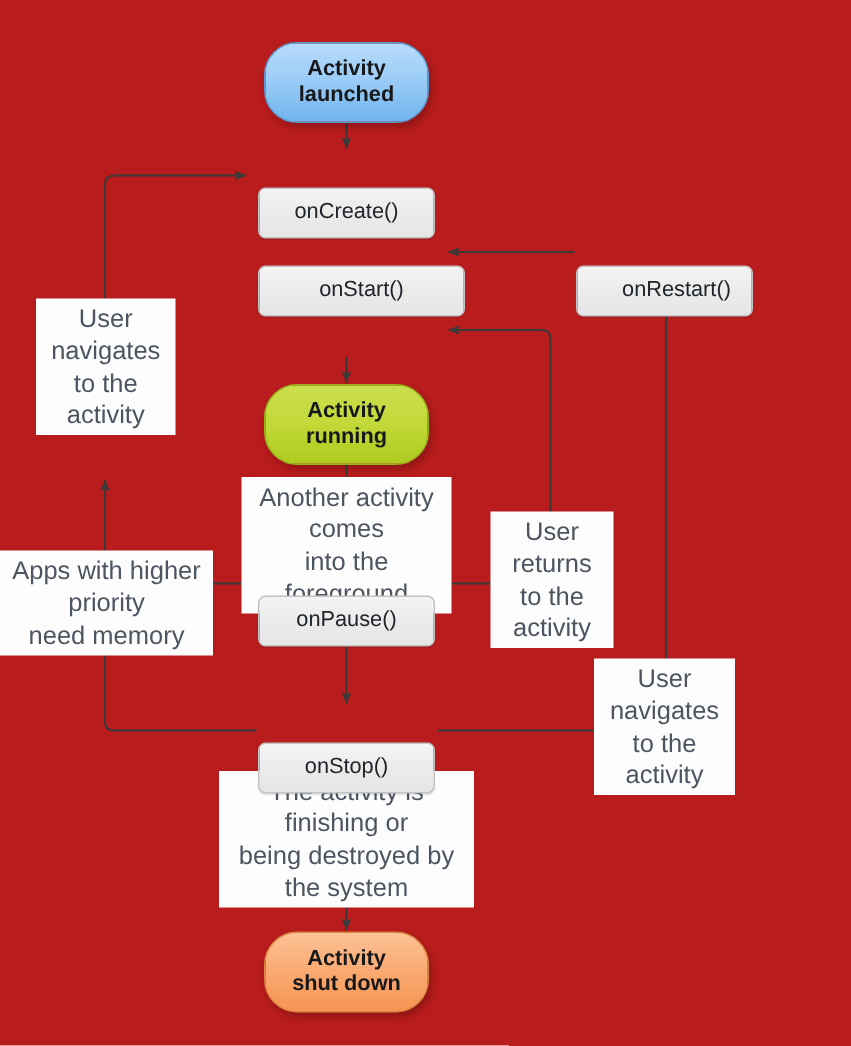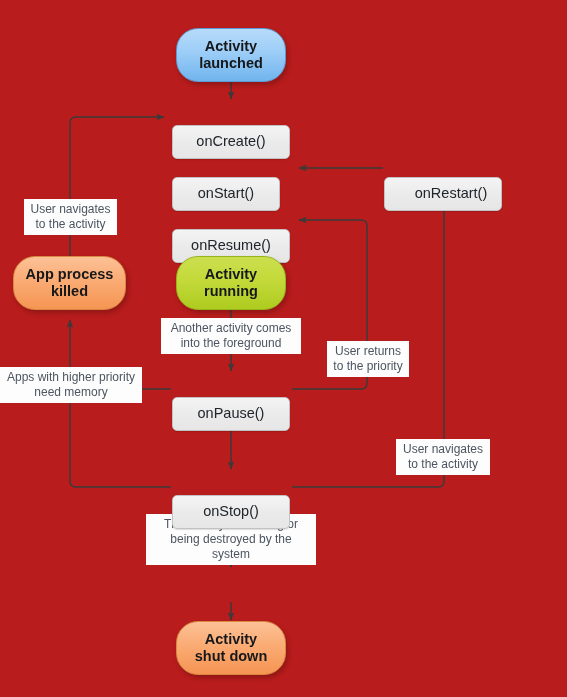--- a/index.html
+++ b/index.html
@@ -66,21 +66,21 @@
   .node.state.orange {
     background: linear-gradient(to bottom, #fcc196 0%, #faaa72 48%, #f59553 100%);
     border: 1px solid #d98842;
   }
 
   
   .edge-label {
     position: absolute;
     background: #fdfdfd;
     color: #4c5560;
-    font-size: 12px;
+    font-size: 17px;
     line-height: 1.25;
     text-align: center;
     padding: 3px 5px;
     box-sizing: border-box;
     z-index: 2;
     white-space: pre-line;
   }
 </style>
 </head>
 <body>
@@ -123,48 +123,45 @@
 
       <path d="M 70 257 L 70 123 Q 70 117 76 117 L 164 117" marker-end="url(#arrow)"></path>
     </g>
   </svg>
 
   <div class="node state blue" style="left: 176px; top: 28px; width: 110px; height: 54px; white-space: pre-line;">Activity
 launched</div>
 
   <div class="node callback" style="left:172px; top:100px; width:118px; height:34px;">onCreate()</div>
 
-  <div class="node callback" style="left:172px; top:152px; width:108px; height:34px;">onStart()</div>
+  <div class="node callback" style="left:172px; top:152px; width:138px; height:34px;">onStart()</div>
 
-  <div class="node callback" style="left:172px; top:204px; width:118px; height:34px;">onResume()</div>
 
   <div class="node state green" style="left: 176px; top: 256px; width: 110px; height: 54px; white-space: pre-line;">Activity
 running</div>
 
   <div class="node callback" style="left:172px; top:372px; width:118px; height:34px;">onPause()</div>
 
   <div class="node callback" style="left:172px; top:470px; width:118px; height:34px;">onStop()</div>
 
 
   <div class="node callback" style="left:384px; top:152px; width:118px; height:34px;padding-left:16px;">onRestart()</div>
 
-  <div class="node state orange" style="left: 13px; top: 256px; width: 113px; height: 54px; white-space: pre-line;">App process
-killed</div>
 
   <div class="node state orange" style="left: 176px; top: 621px; width: 110px; height: 54px; white-space: pre-line;">Activity
 shut down</div>
 
   <div class="edge-label" style="left: 24px; top: 199px; width: 93px; white-space: pre-line;">User navigates
 to the activity</div>
 
   <div class="edge-label" style="left: 161px; top: 318px; width: 140px; white-space: pre-line;">Another activity comes
 into the foreground</div>
 
   <div class="edge-label" style="left: 327px; top: 341px; width: 82px; white-space: pre-line;">User returns
-to the priority</div>
+to the activity</div>
 
   <div class="edge-label" style="left: 0px; top: 367px; width: 142px; white-space: pre-line;">Apps with higher priority
 need memory</div>
 
 
   <div class="edge-label" style="left: 396px; top: 439px; width: 94px; white-space: pre-line;">User navigates
 to the activity</div>
 
   <div class="edge-label" style="left: 146px; top: 514px; width: 170px; white-space: pre-line;">The activity is finishing or
 being destroyed by the system</div>

